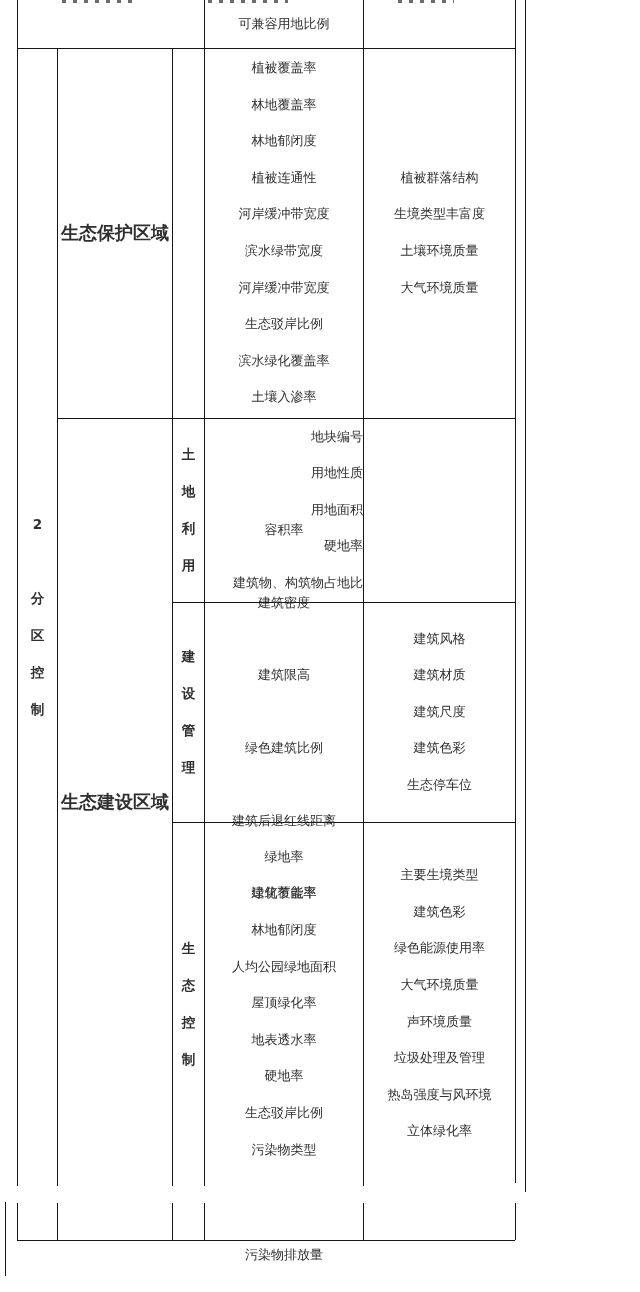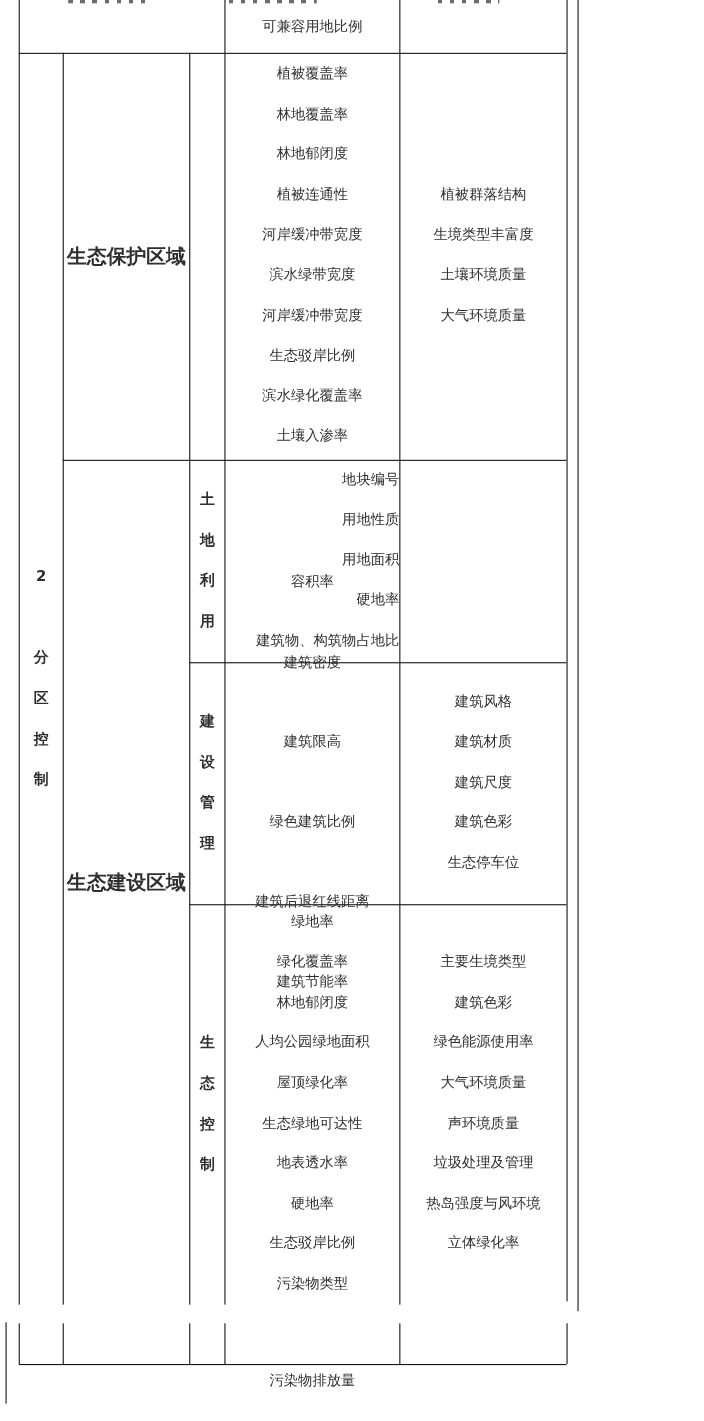--- a/index.html
+++ b/index.html
@@ -129,21 +129,20 @@
       <div class="vchar">态</div>
       <div class="vchar">控</div>
       <div class="vchar">制</div>
     </div>
   <div class="cell" style="left:205px;top:822px;width:158px;height:363px;">
       <div class="ind-item">绿地率</div>
       <div class="ind-item">绿化覆盖率</div>
       <div class="ind-item">林地郁闭度</div>
       <div class="ind-item">人均公园绿地面积</div>
       <div class="ind-item">屋顶绿化率</div>
-      <div class="ind-item">生态绿地可达性</div>
       <div class="ind-item">地表透水率</div>
       <div class="ind-item">硬地率</div>
       <div class="ind-item">生态驳岸比例</div>
       <div class="ind-item">污染物类型</div>
     </div>
   <div class="cell" style="left:364px;top:822px;width:151px;height:363px;">
       <div class="ind-item">主要生境类型</div>
       <div class="ind-item">建筑色彩</div>
       <div class="ind-item">绿色能源使用率</div>
       <div class="ind-item">大气环境质量</div>

